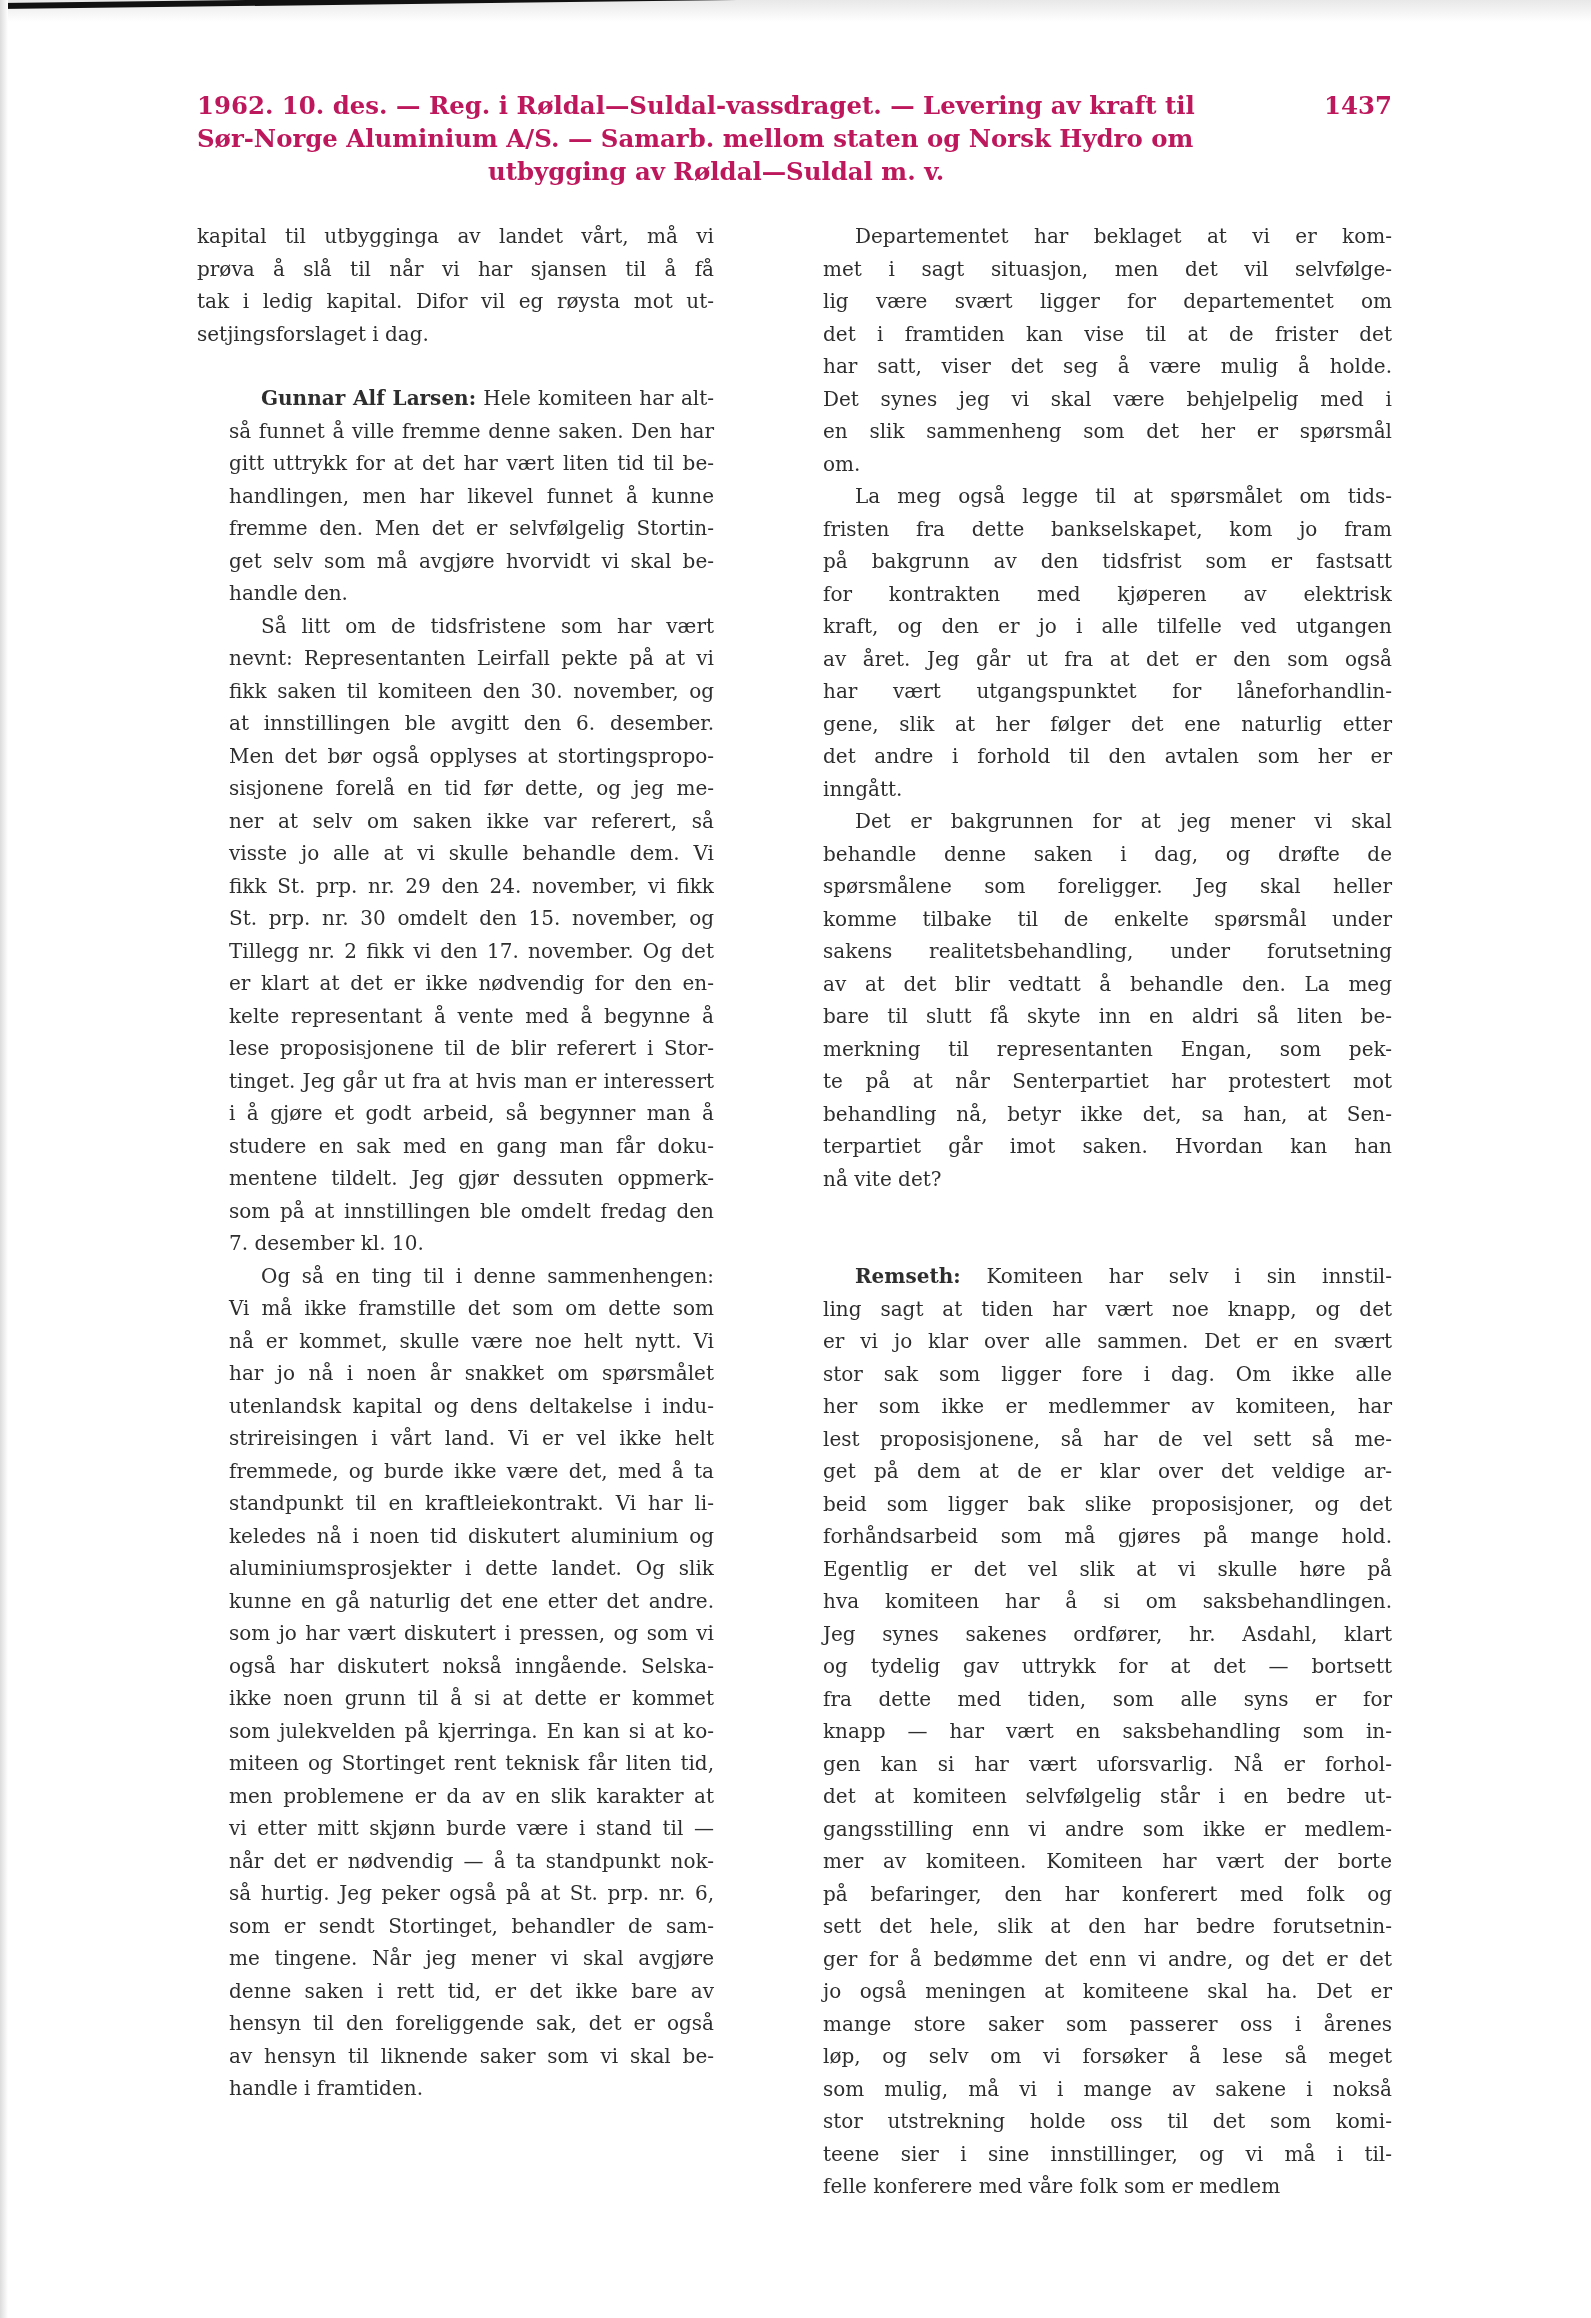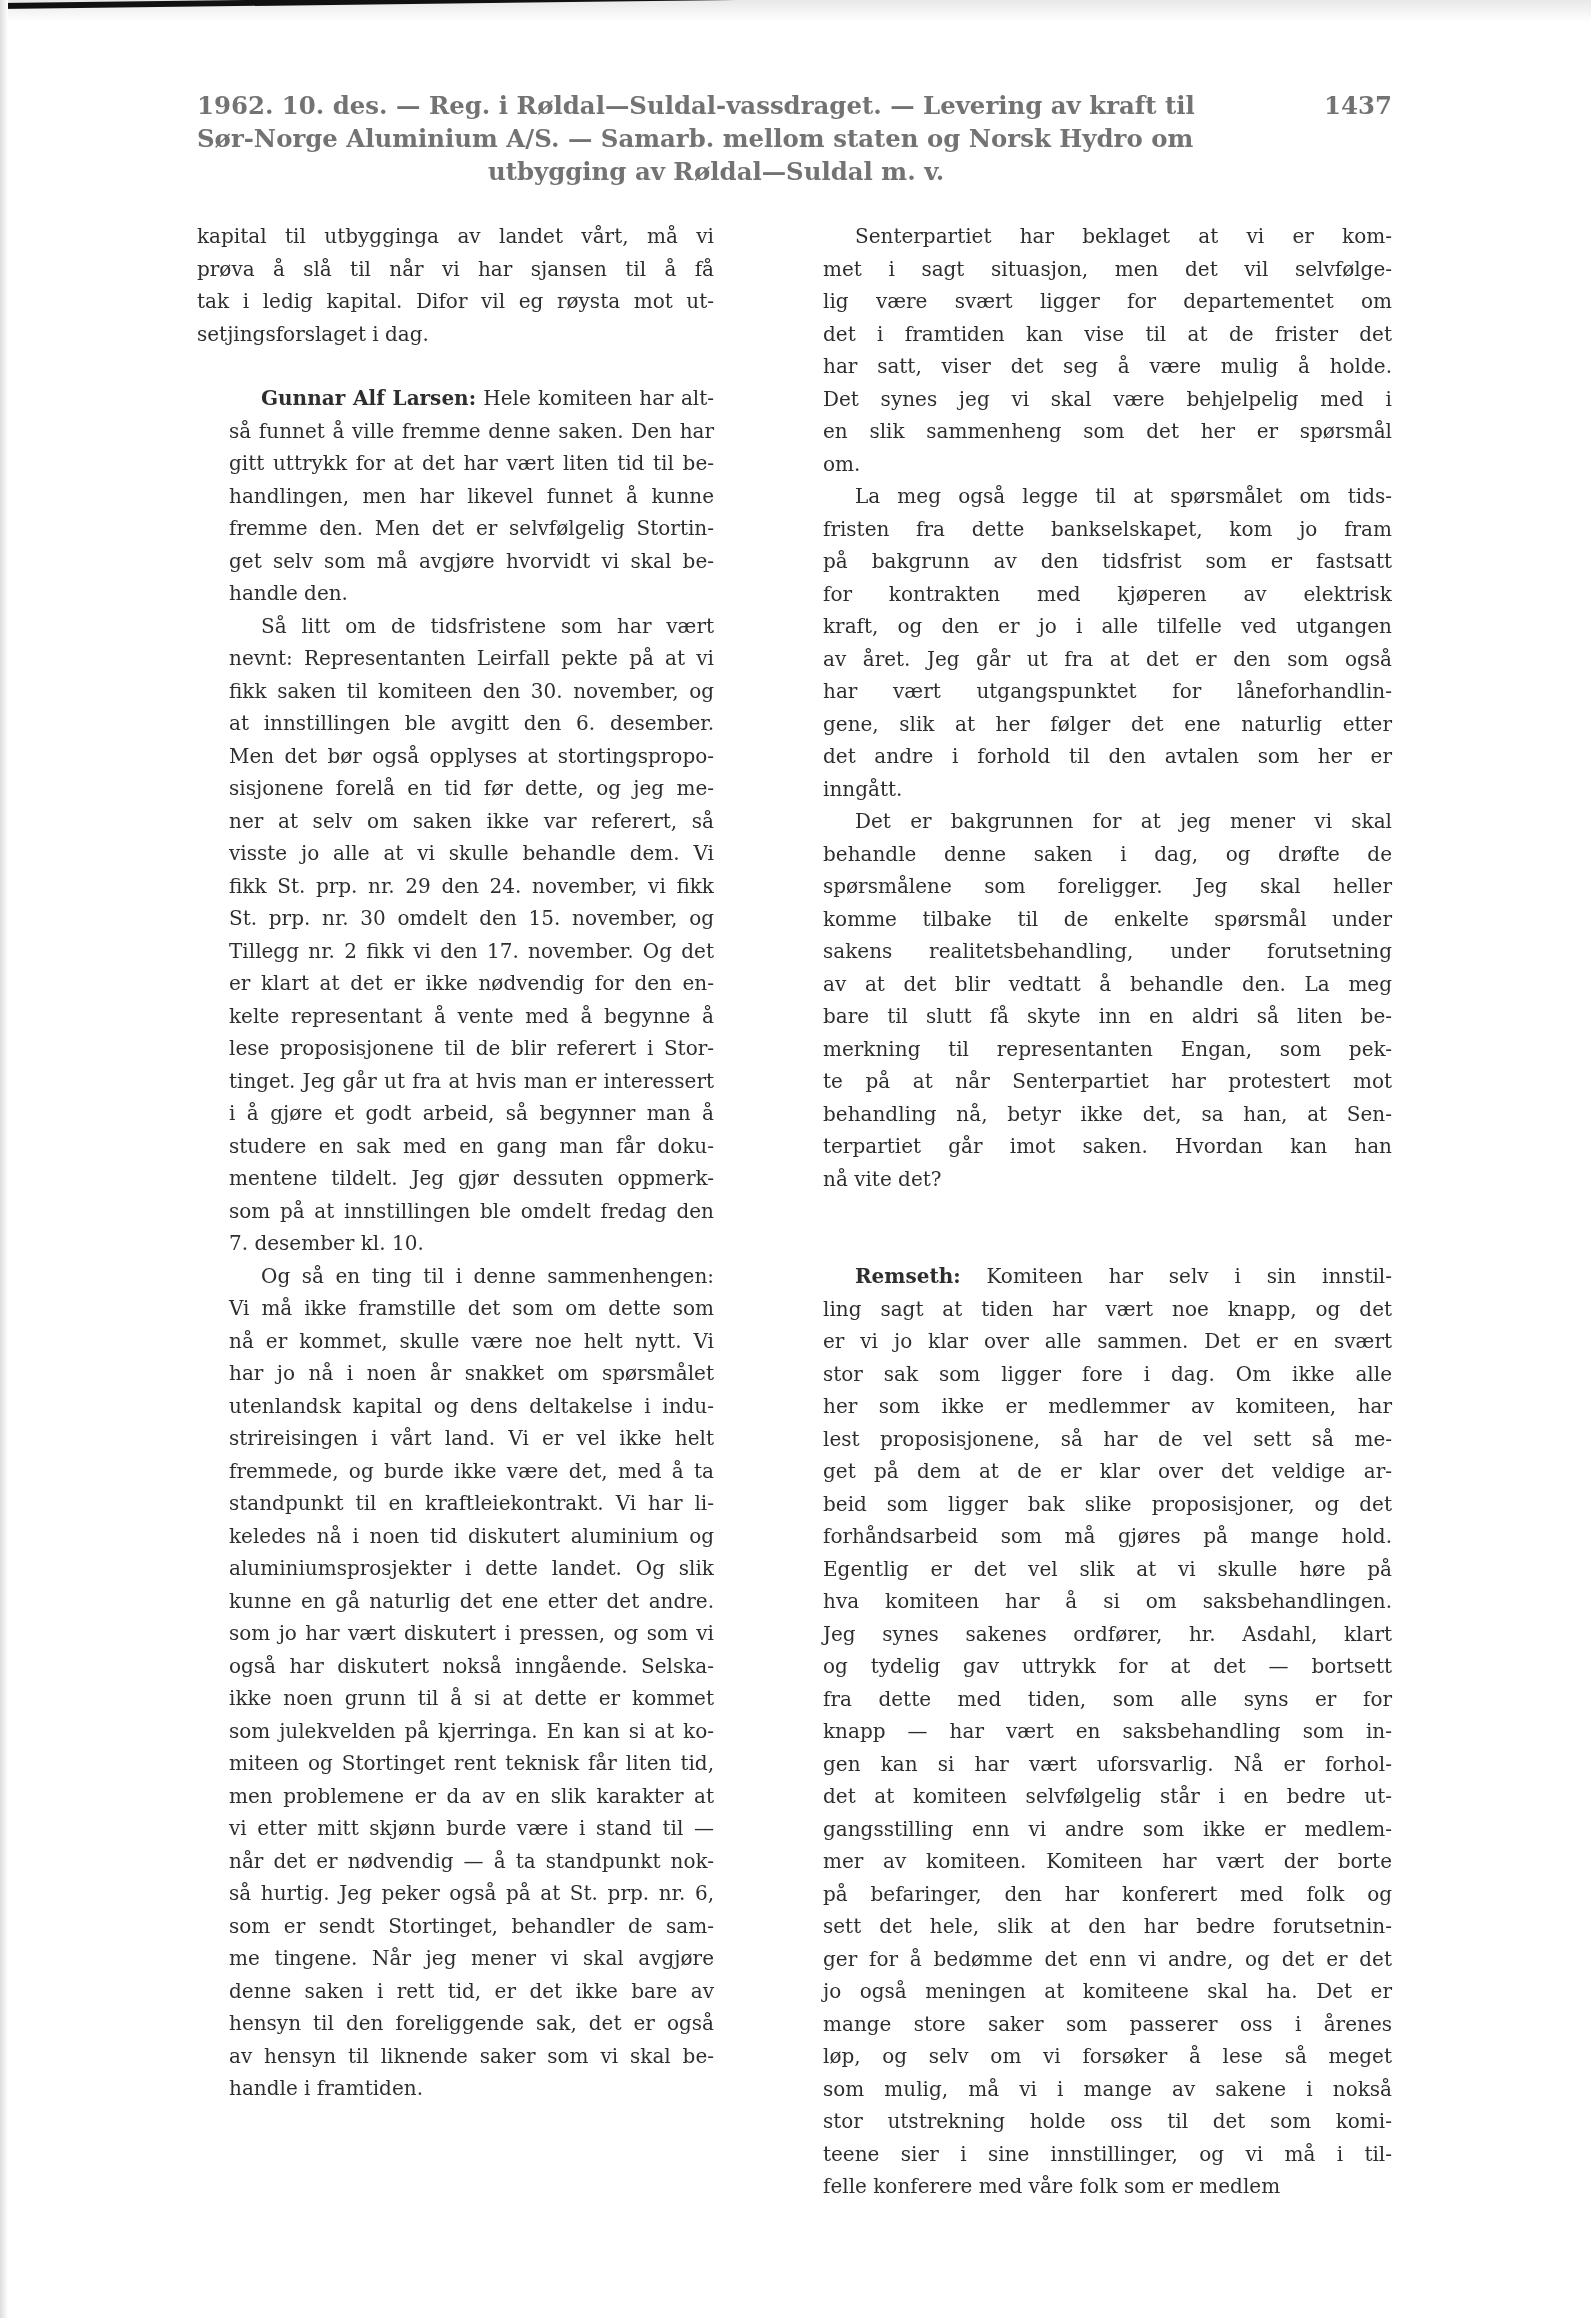--- a/index.html
+++ b/index.html
@@ -15,21 +15,21 @@
   .scan-rule {
     position:absolute; left:0; top:3.3px; width:832px; height:5.5px;
     background:#111; transform-origin:left top; transform:rotate(-0.7deg);
   }
   .left-shadow {
     position:absolute; left:0; top:0; width:7.8px; height:2319px;
     background:linear-gradient(to right,#dcdcdc,#ffffff);
   }
   .running-head {
     position:absolute; left:197px; top:89px; width:1195px;
-    font-size:24.4px; line-height:33px; font-weight:700; color:#737373;
+    font-size:24.4px; line-height:33px; font-weight:700; color:#be185d;
   }
   .rh-line { display:block; white-space:nowrap; }
   .rh-line1 { position:relative; }
   .rh-title1 { position:absolute; left:0; top:0; }
   .rh-page { position:absolute; right:0; top:0; }
   .rh-line2 { margin-top:33px; }
   .rh-line3 { padding-left:291px; }
   .column {
     position:absolute; top:220px;
     font-size:20px; line-height:32.5px;
@@ -123,21 +123,21 @@
       <span class="line"><span>me tingene. Når jeg mener vi skal avgjøre</span></span>
       <span class="line"><span>denne saken i rett tid, er det ikke bare av</span></span>
       <span class="line"><span>hensyn til den foreliggende sak, det er også</span></span>
       <span class="line"><span>av hensyn til liknende saker som vi skal be-</span></span>
       <span class="line last"><span>handle i framtiden.</span></span>
     </div>
 </div>
 
 <div class="column col-right">
   <div class="para">
-      <span class="line" style="padding-left: 32px;"><span>Senterpartiet har beklaget at vi er kom-</span></span>
+      <span class="line" style="padding-left: 32px;"><span>Departementet har beklaget at vi er kom-</span></span>
       <span class="line"><span>met i sagt situasjon, men det vil selvfølge-</span></span>
       <span class="line"><span>lig være svært ligger for departementet om</span></span>
       <span class="line"><span>det i framtiden kan vise til at de frister det</span></span>
       <span class="line"><span>har satt, viser det seg å være mulig å holde.</span></span>
       <span class="line"><span>Det synes jeg vi skal være behjelpelig med i</span></span>
       <span class="line"><span>en slik sammenheng som det her er spørsmål</span></span>
       <span class="line last"><span>om.</span></span>
     </div>
   <div class="para">
       <span class="line" style="padding-left: 32px;"><span>La meg også legge til at spørsmålet om tids-</span></span>

